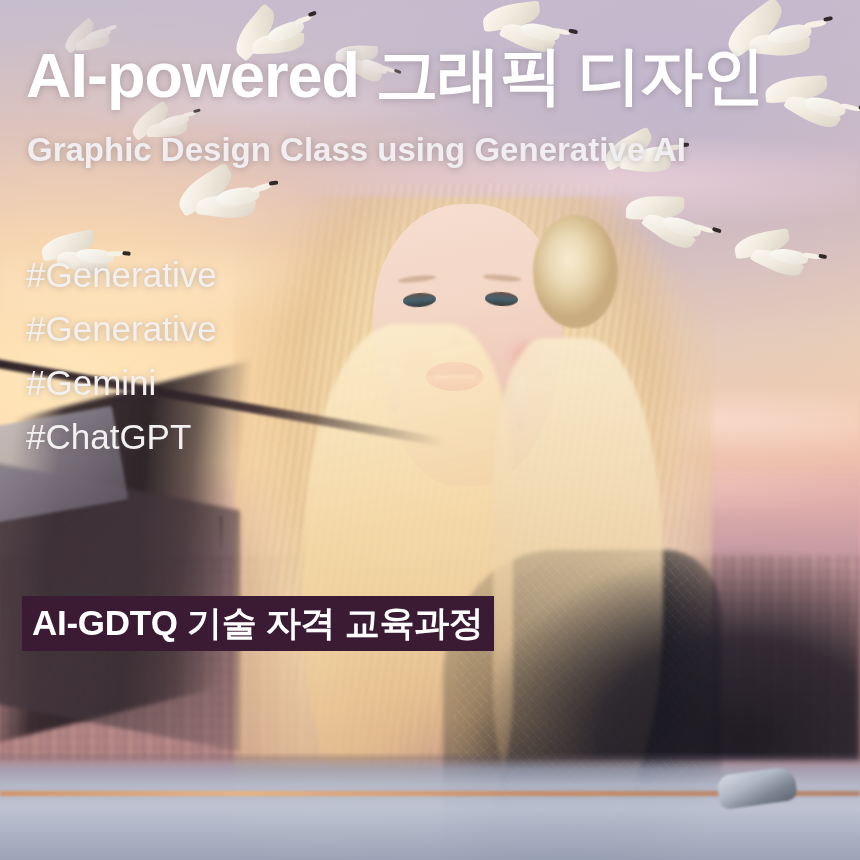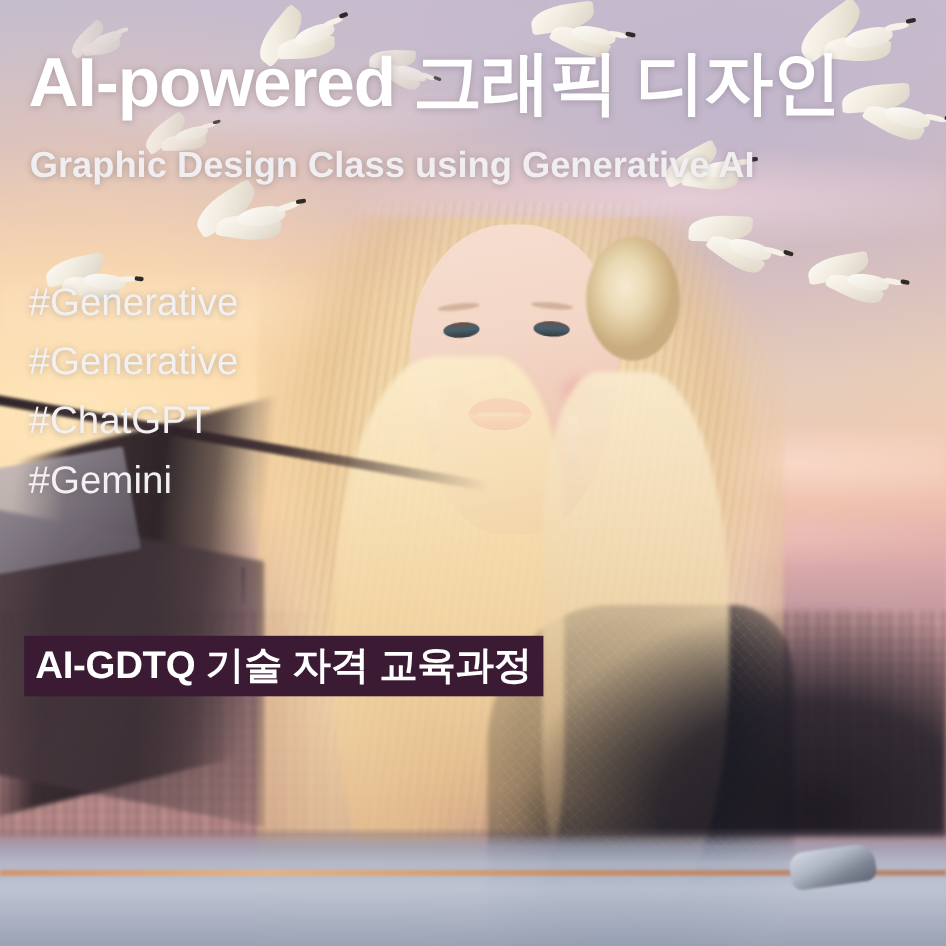--- a/index.html
+++ b/index.html
@@ -213,21 +213,21 @@
   .subtitle{
     position:absolute;left:27px;top:133px;width:820px;
     font-size:33px;font-weight:700;color:#f0eef0;letter-spacing:0px;line-height:1.0;
     text-shadow:0 1px 6px rgba(96,84,92,.38);white-space:nowrap;
   }
   .tags{position:absolute;left:26px;top:248px;width:400px;}
   .tag{
     font-size:35px;font-weight:400;color:#f2f0f0;line-height:54px;letter-spacing:0px;white-space:nowrap;
     text-shadow:0 1px 6px rgba(92,78,86,.35);
   }
-  .bars{position:absolute;left:22px;top:578px;}
+  .bars{position:absolute;left:22px;top:596px;}
   .bar{
     display:inline-block;background:#3b1a33;color:#ffffff;
     font-size:35px;font-weight:700;line-height:1.0;
     padding:9px 10px 11px 10px;white-space:nowrap;letter-spacing:-0.3px;
   }
   .bar-row{display:block;margin-bottom:8px;}
   .bar-row:last-child{margin-bottom:0;}
   .bar.big{font-size:38px;}
 </style>
 </head>
@@ -355,22 +355,22 @@
     <div class="body" style="left:26px;top:12px;width:26px;height:9px;"></div>
     <div class="neck" style="left:47px;top:12px;width:12px;height:4px;"></div>
   </div>
 
   <div class="title">AI-powered 그래픽 디자인</div>
   <div class="subtitle">Graphic Design Class using Generative AI</div>
 
   <div class="tags">
     <div class="tag">#Generative</div>
     <div class="tag">#Generative</div>
+    <div class="tag">#Gemini</div>
     <div class="tag">#ChatGPT</div>
-    <div class="tag">#Gemini</div>
   </div>
 
   <div class="bars">
     <div class="bar-row">
       <span class="bar">AI-GDTQ 기술 자격 교육과정</span>
     </div>
   </div>
 
 </div>
 

